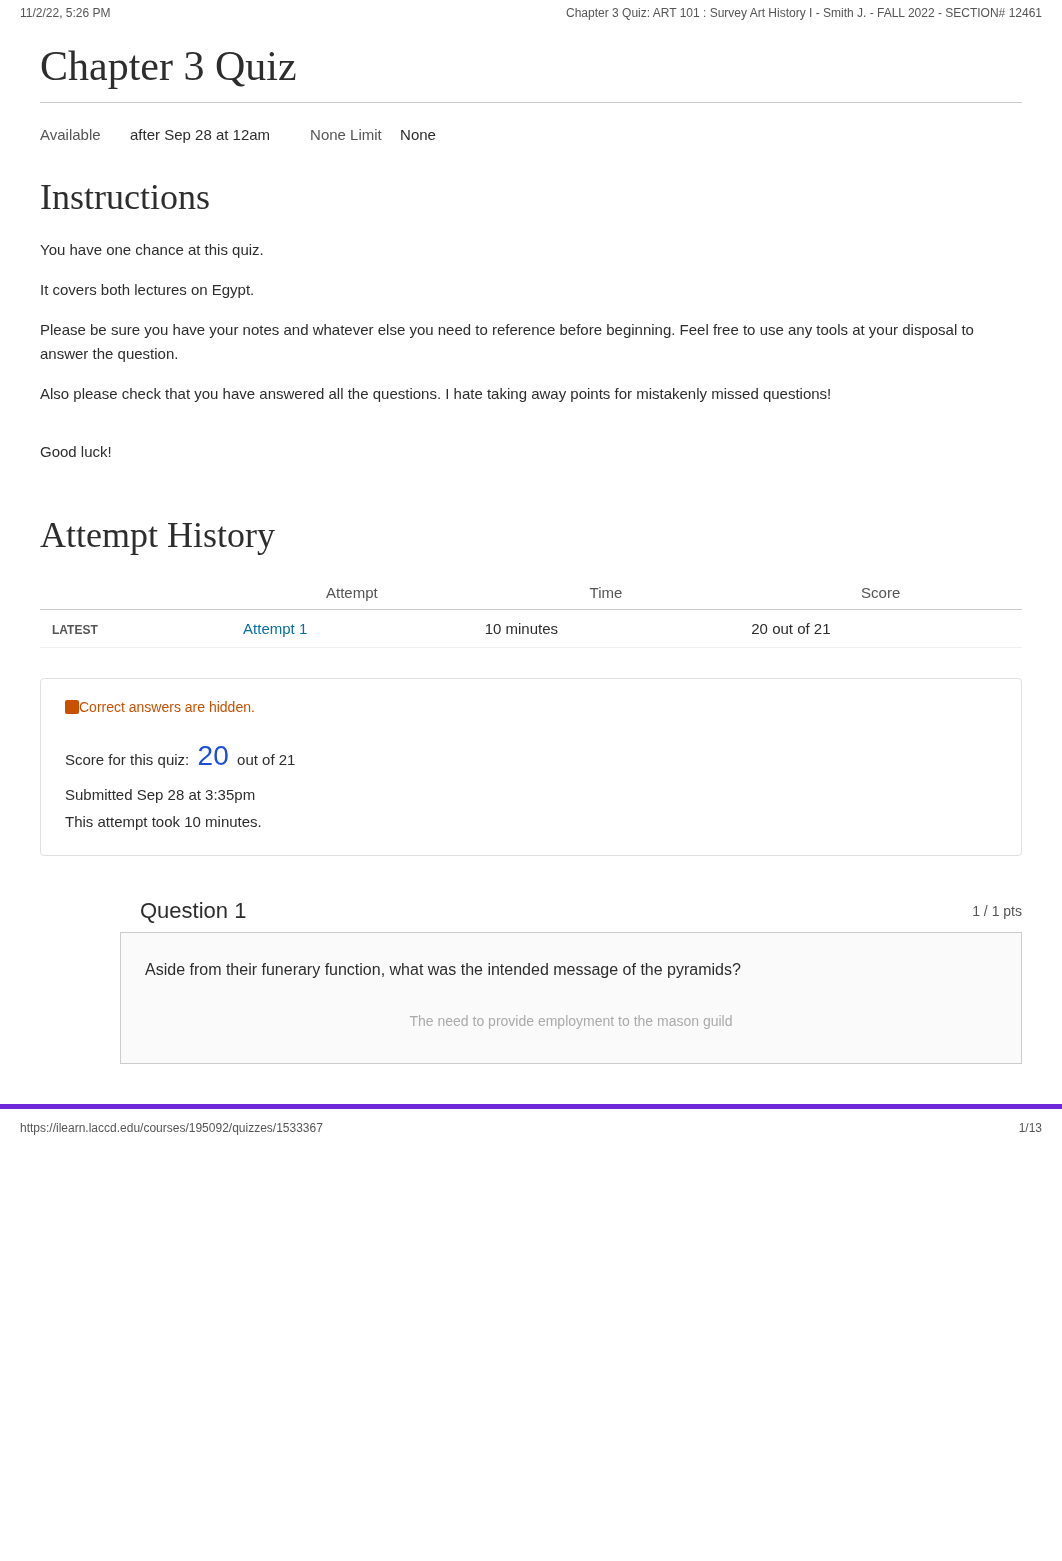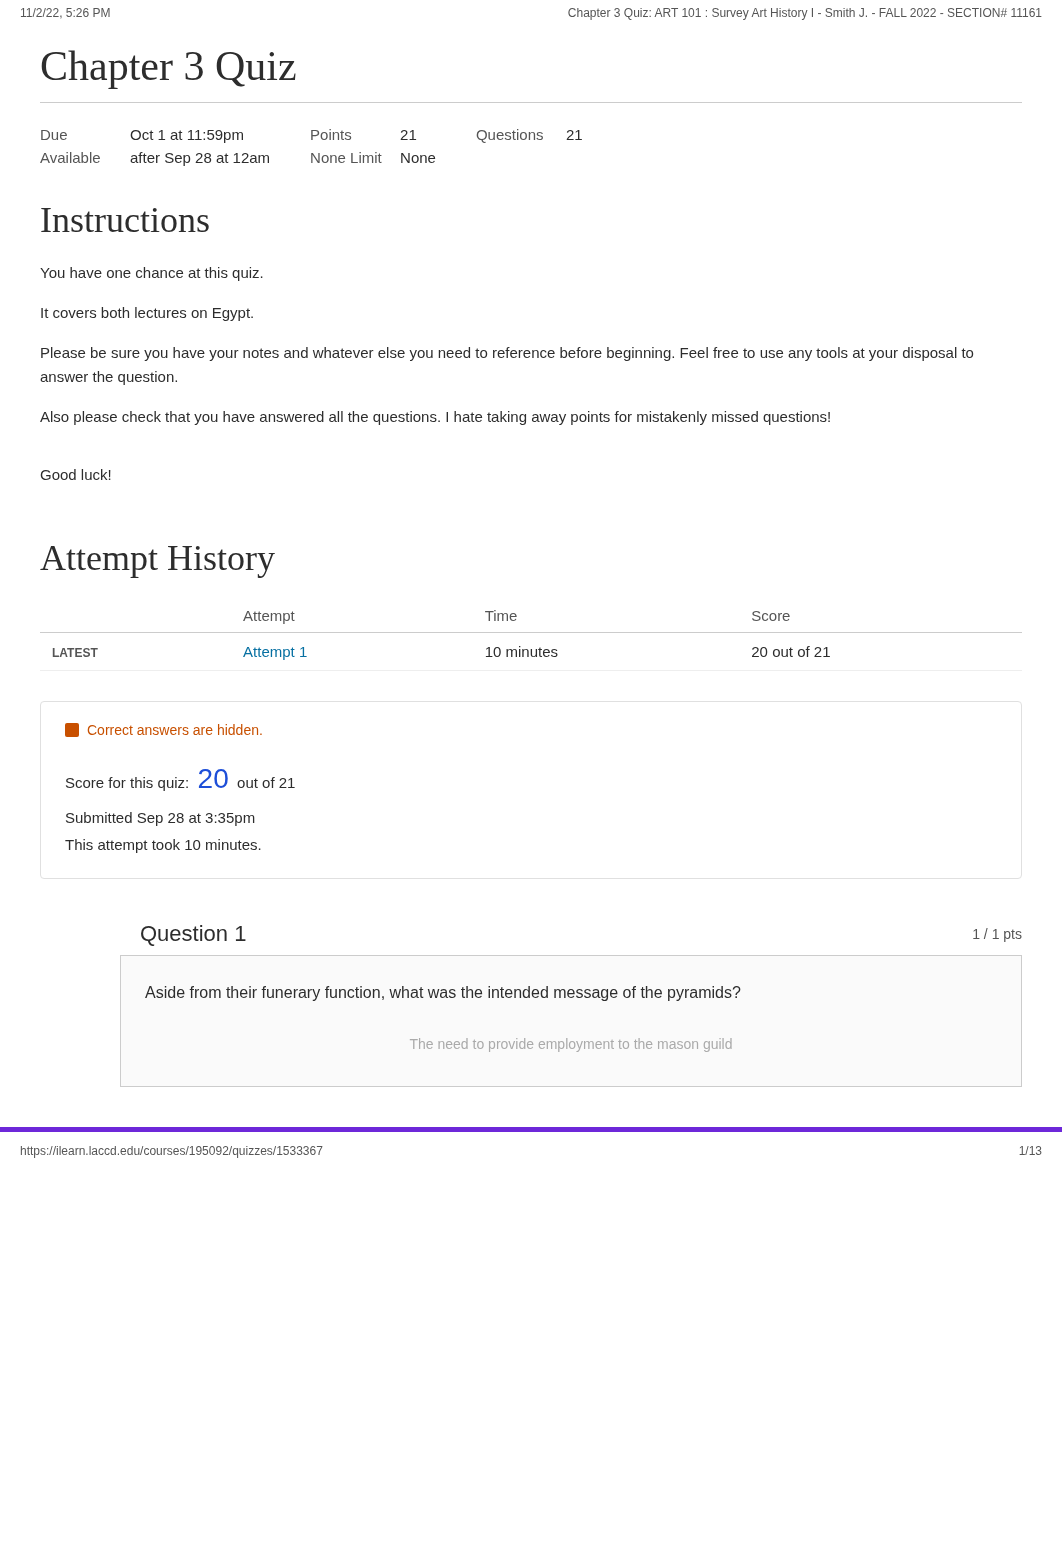--- a/index.html
+++ b/index.html
@@ -88,21 +88,21 @@
 
     .attempt-table {
       width: 100%;
       border-collapse: collapse;
       font-family: Arial, sans-serif;
       font-size: 15px;
       margin-top: 16px;
     }
 
     .attempt-table th {
-      text-align: left;
+      text-align: center;
       padding: 8px 12px;
       color: #555;
       font-weight: normal;
       border-bottom: 1px solid #ccc;
     }
 
     .attempt-table td {
       padding: 10px 12px;
       border-bottom: 1px solid #eee;
     }
@@ -121,21 +121,20 @@
     .result-box {
       margin-top: 30px;
       border: 1px solid #e0e0e0;
       padding: 20px 24px;
       border-radius: 4px;
     }
 
     .correct-answers-notice {
       display: flex;
       align-items: center;
-      gap: 8px;
       color: #c85000;
       font-family: Arial, sans-serif;
       font-size: 14px;
       margin-bottom: 16px;
     }
 
     .notice-icon {
       width: 14px;
       height: 14px;
       background: #c85000;
@@ -213,38 +212,30 @@
       color: #555;
       margin-top: 40px;
       border-top: 5px solid #6d28d9;
     }
   </style>
 </head>
 <body>
 
 <div class="top-bar">
   <span>11/2/22, 5:26 PM</span>
-  <span>Chapter 3 Quiz: ART 101 : Survey Art History I - Smith J. - FALL 2022 - SECTION# 11161</span>
+  <span>Chapter 3 Quiz: ART 101 : Survey Art History I - Smith J. - FALL 2022 - SECTION# 12461</span>
 </div>
 
 <div class="main-content">
 
   
   <h1 class="page-title">Chapter 3 Quiz</h1>
 
   
   <div class="quiz-meta-table">
-    <div class="quiz-meta-row">
-      <span class="meta-label">Due</span>
-      <span class="meta-value">Oct 1 at 11:59pm</span>
-      <span class="meta-label">Points</span>
-      <span class="meta-value">21</span>
-      <span class="meta-label">Questions</span>
-      <span class="meta-value">21</span>
-    </div>
     <div class="quiz-meta-row">
       <span class="meta-label">Available</span>
       <span class="meta-value">after Sep 28 at 12am</span>
       <span class="meta-label">None Limit</span>
       <span class="meta-value">None</span>
     </div>
   </div>
 
   
   <h2 class="section-title">Instructions</h2>

